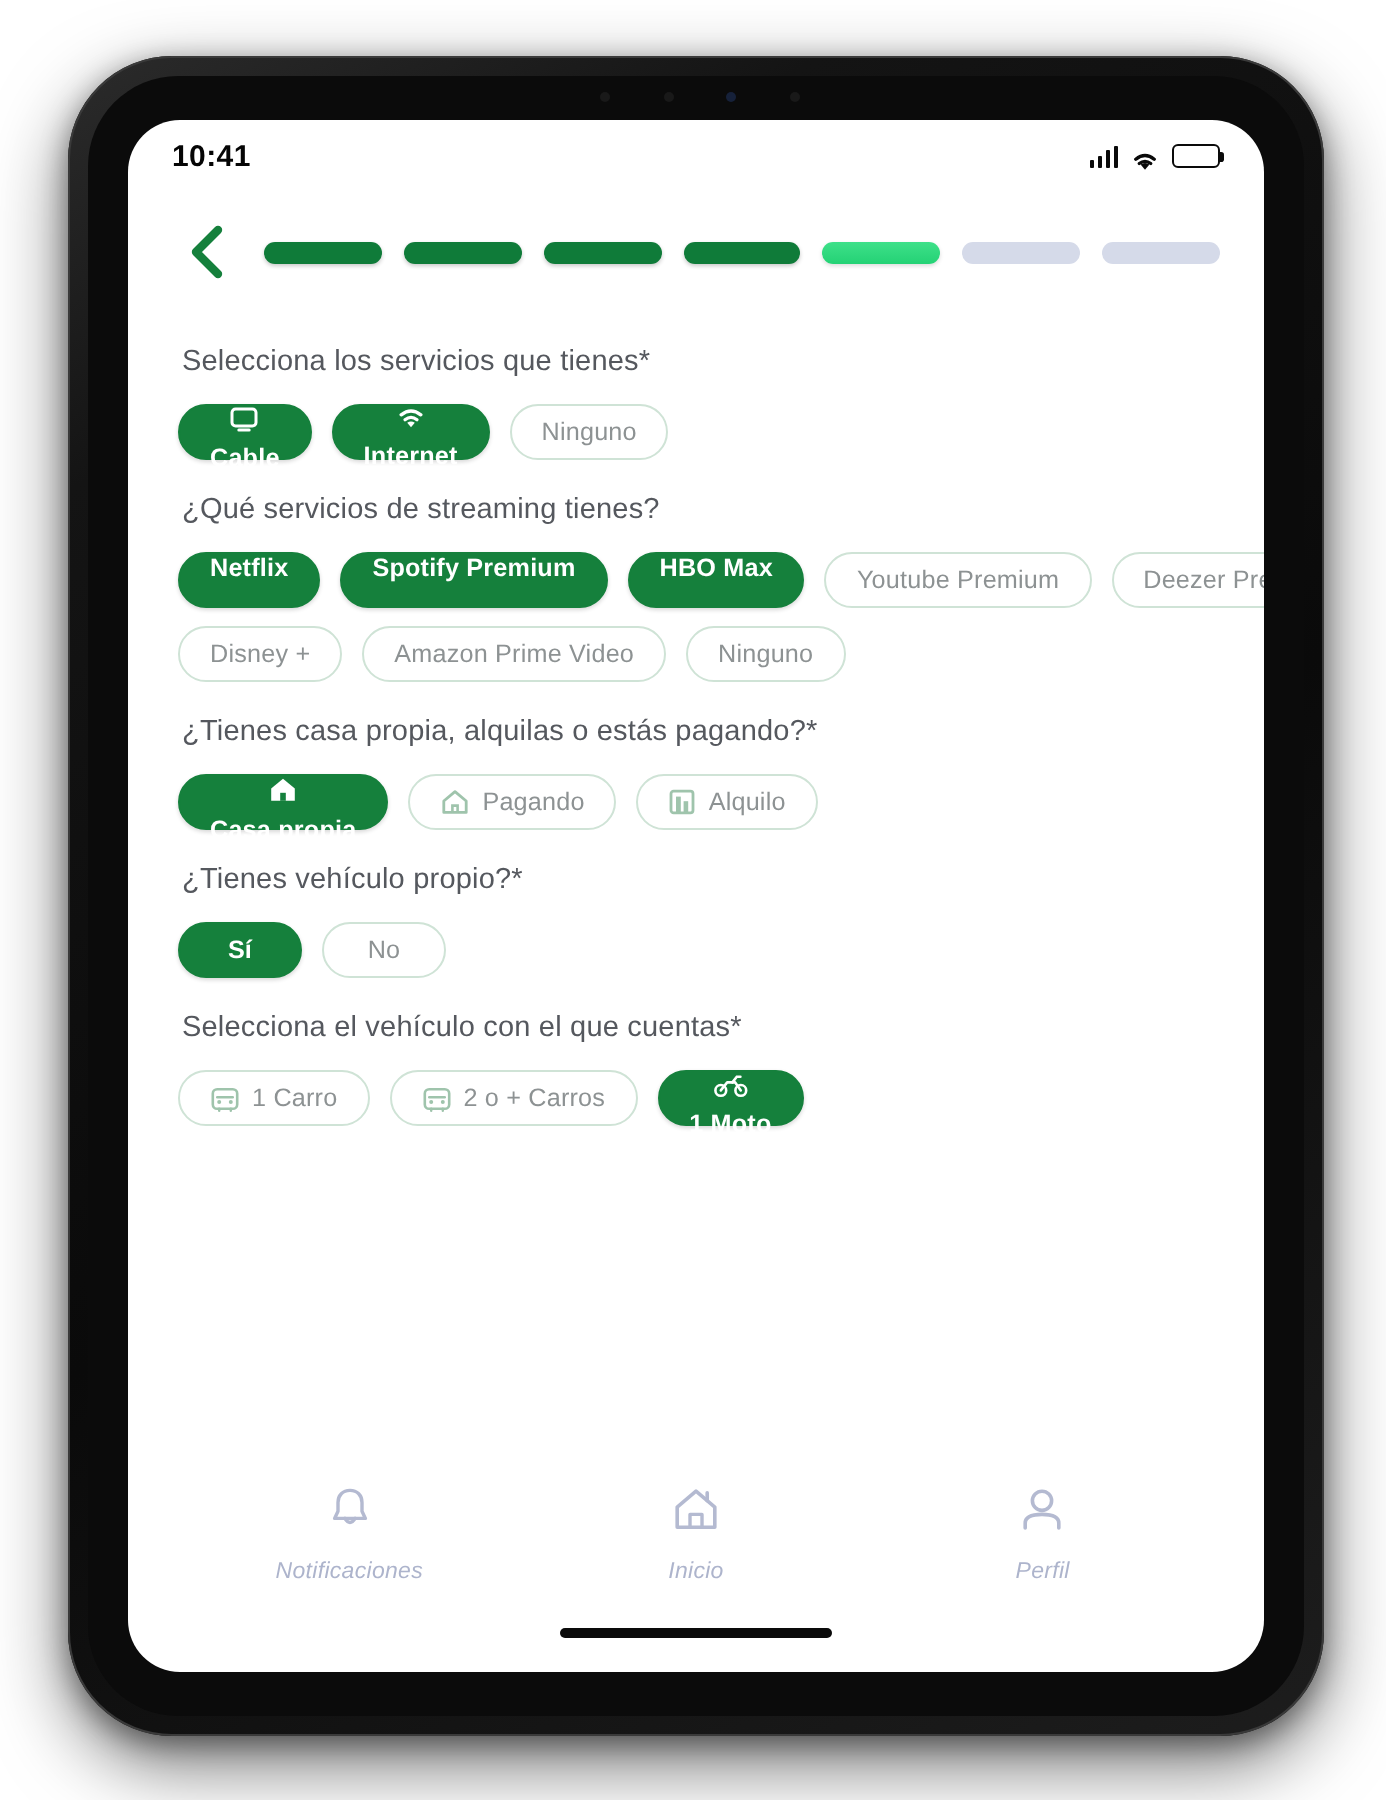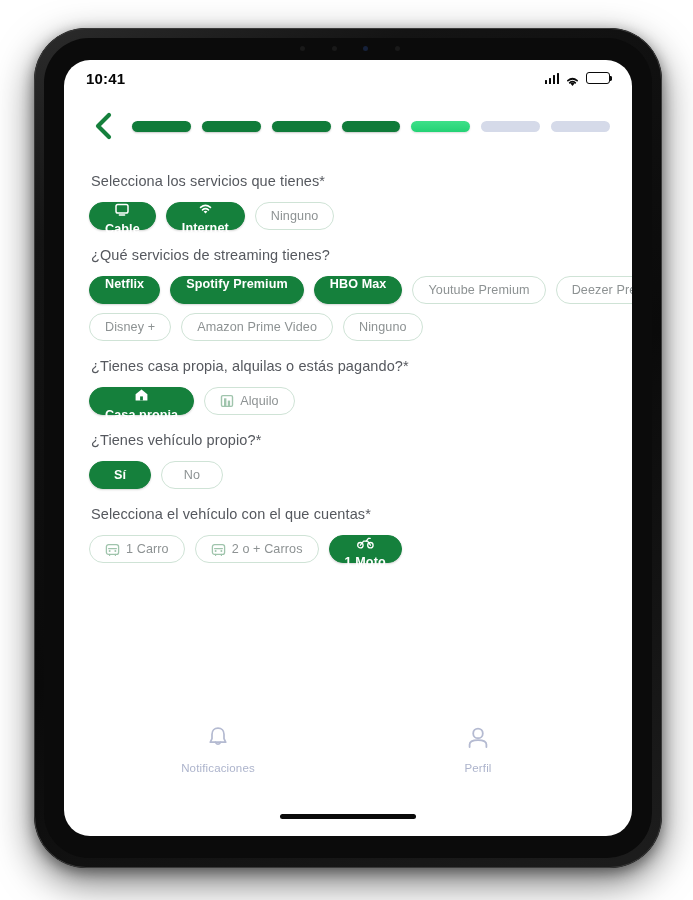--- a/index.html
+++ b/index.html
@@ -153,22 +153,23 @@
     display: flex; align-items: center; justify-content: center;
     cursor: pointer; border: none; letter-spacing: 0.2px;
     box-shadow: 0 3px 7px rgba(26,140,70,0.30);
     font-family: "Liberation Sans", sans-serif;
   }
 
   
   .bottom-nav {
     position: absolute; left: 0; bottom: 44px;
     width: 568px; height: 68px;
-    display: flex; align-items: flex-start; justify-content: space-around;
+    display: flex; align-items: flex-end; justify-content: space-around;
     padding: 0 24px;
+    font-style: italic;
   }
   .nav-item {
     display: flex; flex-direction: column; align-items: center; gap: 6px;
     cursor: pointer; width: 110px;
   }
   .nav-label { font-size: 11.5px; color: #adb4cc; letter-spacing: 0.15px; }
 
   .home-indicator {
     position: absolute; left: 50%; bottom: 17px;
     transform: translateX(-50%);
@@ -298,20 +299,29 @@
             <span class="ic">
               <svg width="15" height="14" viewBox="0 0 15 14">
                 <path d="M7.5 1.4 L13.4 6.3 V12.4 H1.6 V6.3 Z" fill="#fff"></path>
                 <rect x="6.1" y="8.4" width="2.8" height="4" fill="#15803c"></rect>
               </svg>
             </span>
             <span>Casa propia</span>
           </div>
           <div class="chip off">
             <span class="ic">
+              <svg width="15" height="14" viewBox="0 0 15 14">
+                <path d="M7.5 1.8 L13.1 6.5 V12.2 H1.9 V6.5 Z" stroke="#9fc4ac" stroke-width="1.4" fill="none" stroke-linejoin="round"></path>
+                <path d="M6.2 12.2 V8.8 H8.8 V12.2" stroke="#9fc4ac" stroke-width="1.3" fill="none"></path>
+              </svg>
+            </span>
+            <span>Pagando</span>
+          </div>
+          <div class="chip off">
+            <span class="ic">
               <svg width="14" height="14" viewBox="0 0 14 14">
                 <rect x="1.5" y="1.6" width="11" height="10.8" rx="1.3" stroke="#9fc4ac" stroke-width="1.4" fill="none"></rect>
                 <rect x="4" y="4.3" width="2.4" height="8.1" fill="#9fc4ac"></rect>
                 <rect x="7.8" y="6.6" width="2.3" height="5.8" fill="#9fc4ac"></rect>
               </svg>
             </span>
             <span>Alquilo</span>
           </div>
         </div>
       </div>
@@ -378,20 +388,30 @@
           <svg width="28" height="28" viewBox="0 0 28 28">
             <path d="M14 4.2 C10.4 4.2 8 6.7 8 10.2 V14.6 L6.3 18.2 H21.7 L20 14.6 V10.2 C20 6.7 17.6 4.2 14 4.2 Z" stroke="#b4bad1" stroke-width="1.7" fill="none" stroke-linejoin="round"></path>
             <path d="M11.4 18.2 Q14 22.3 16.6 18.2" stroke="#b4bad1" stroke-width="1.7" fill="none" stroke-linecap="round"></path>
           </svg>
         </span>
         <span class="nav-label">Notificaciones</span>
       </div>
       <div class="nav-item">
         <span>
           <svg width="28" height="28" viewBox="0 0 28 28">
+            <path d="M14 4.6 L23.4 12.6 V22.6 H4.6 V12.6 Z" stroke="#b4bad1" stroke-width="1.8" fill="none" stroke-linejoin="round"></path>
+            <path d="M11 22.6 V16.2 H17 V22.6" stroke="#b4bad1" stroke-width="1.7" fill="none" stroke-linejoin="round"></path>
+            <path d="M19.6 9.4 V5.4" stroke="#b4bad1" stroke-width="1.8" stroke-linecap="round"></path>
+          </svg>
+        </span>
+        <span class="nav-label">Inicio</span>
+      </div>
+      <div class="nav-item">
+        <span>
+          <svg width="28" height="28" viewBox="0 0 28 28">
             <circle cx="14" cy="9.4" r="4.8" stroke="#b4bad1" stroke-width="1.8" fill="none"></circle>
             <path d="M5.6 23 V20.6 C5.6 17.9 8 16.2 14 16.2 C20 16.2 22.4 17.9 22.4 20.6 V23" stroke="#b4bad1" stroke-width="1.8" fill="none" stroke-linecap="round" stroke-linejoin="round"></path>
           </svg>
         </span>
         <span class="nav-label">Perfil</span>
       </div>
     </div>
 
     <div class="home-indicator"></div>
 

